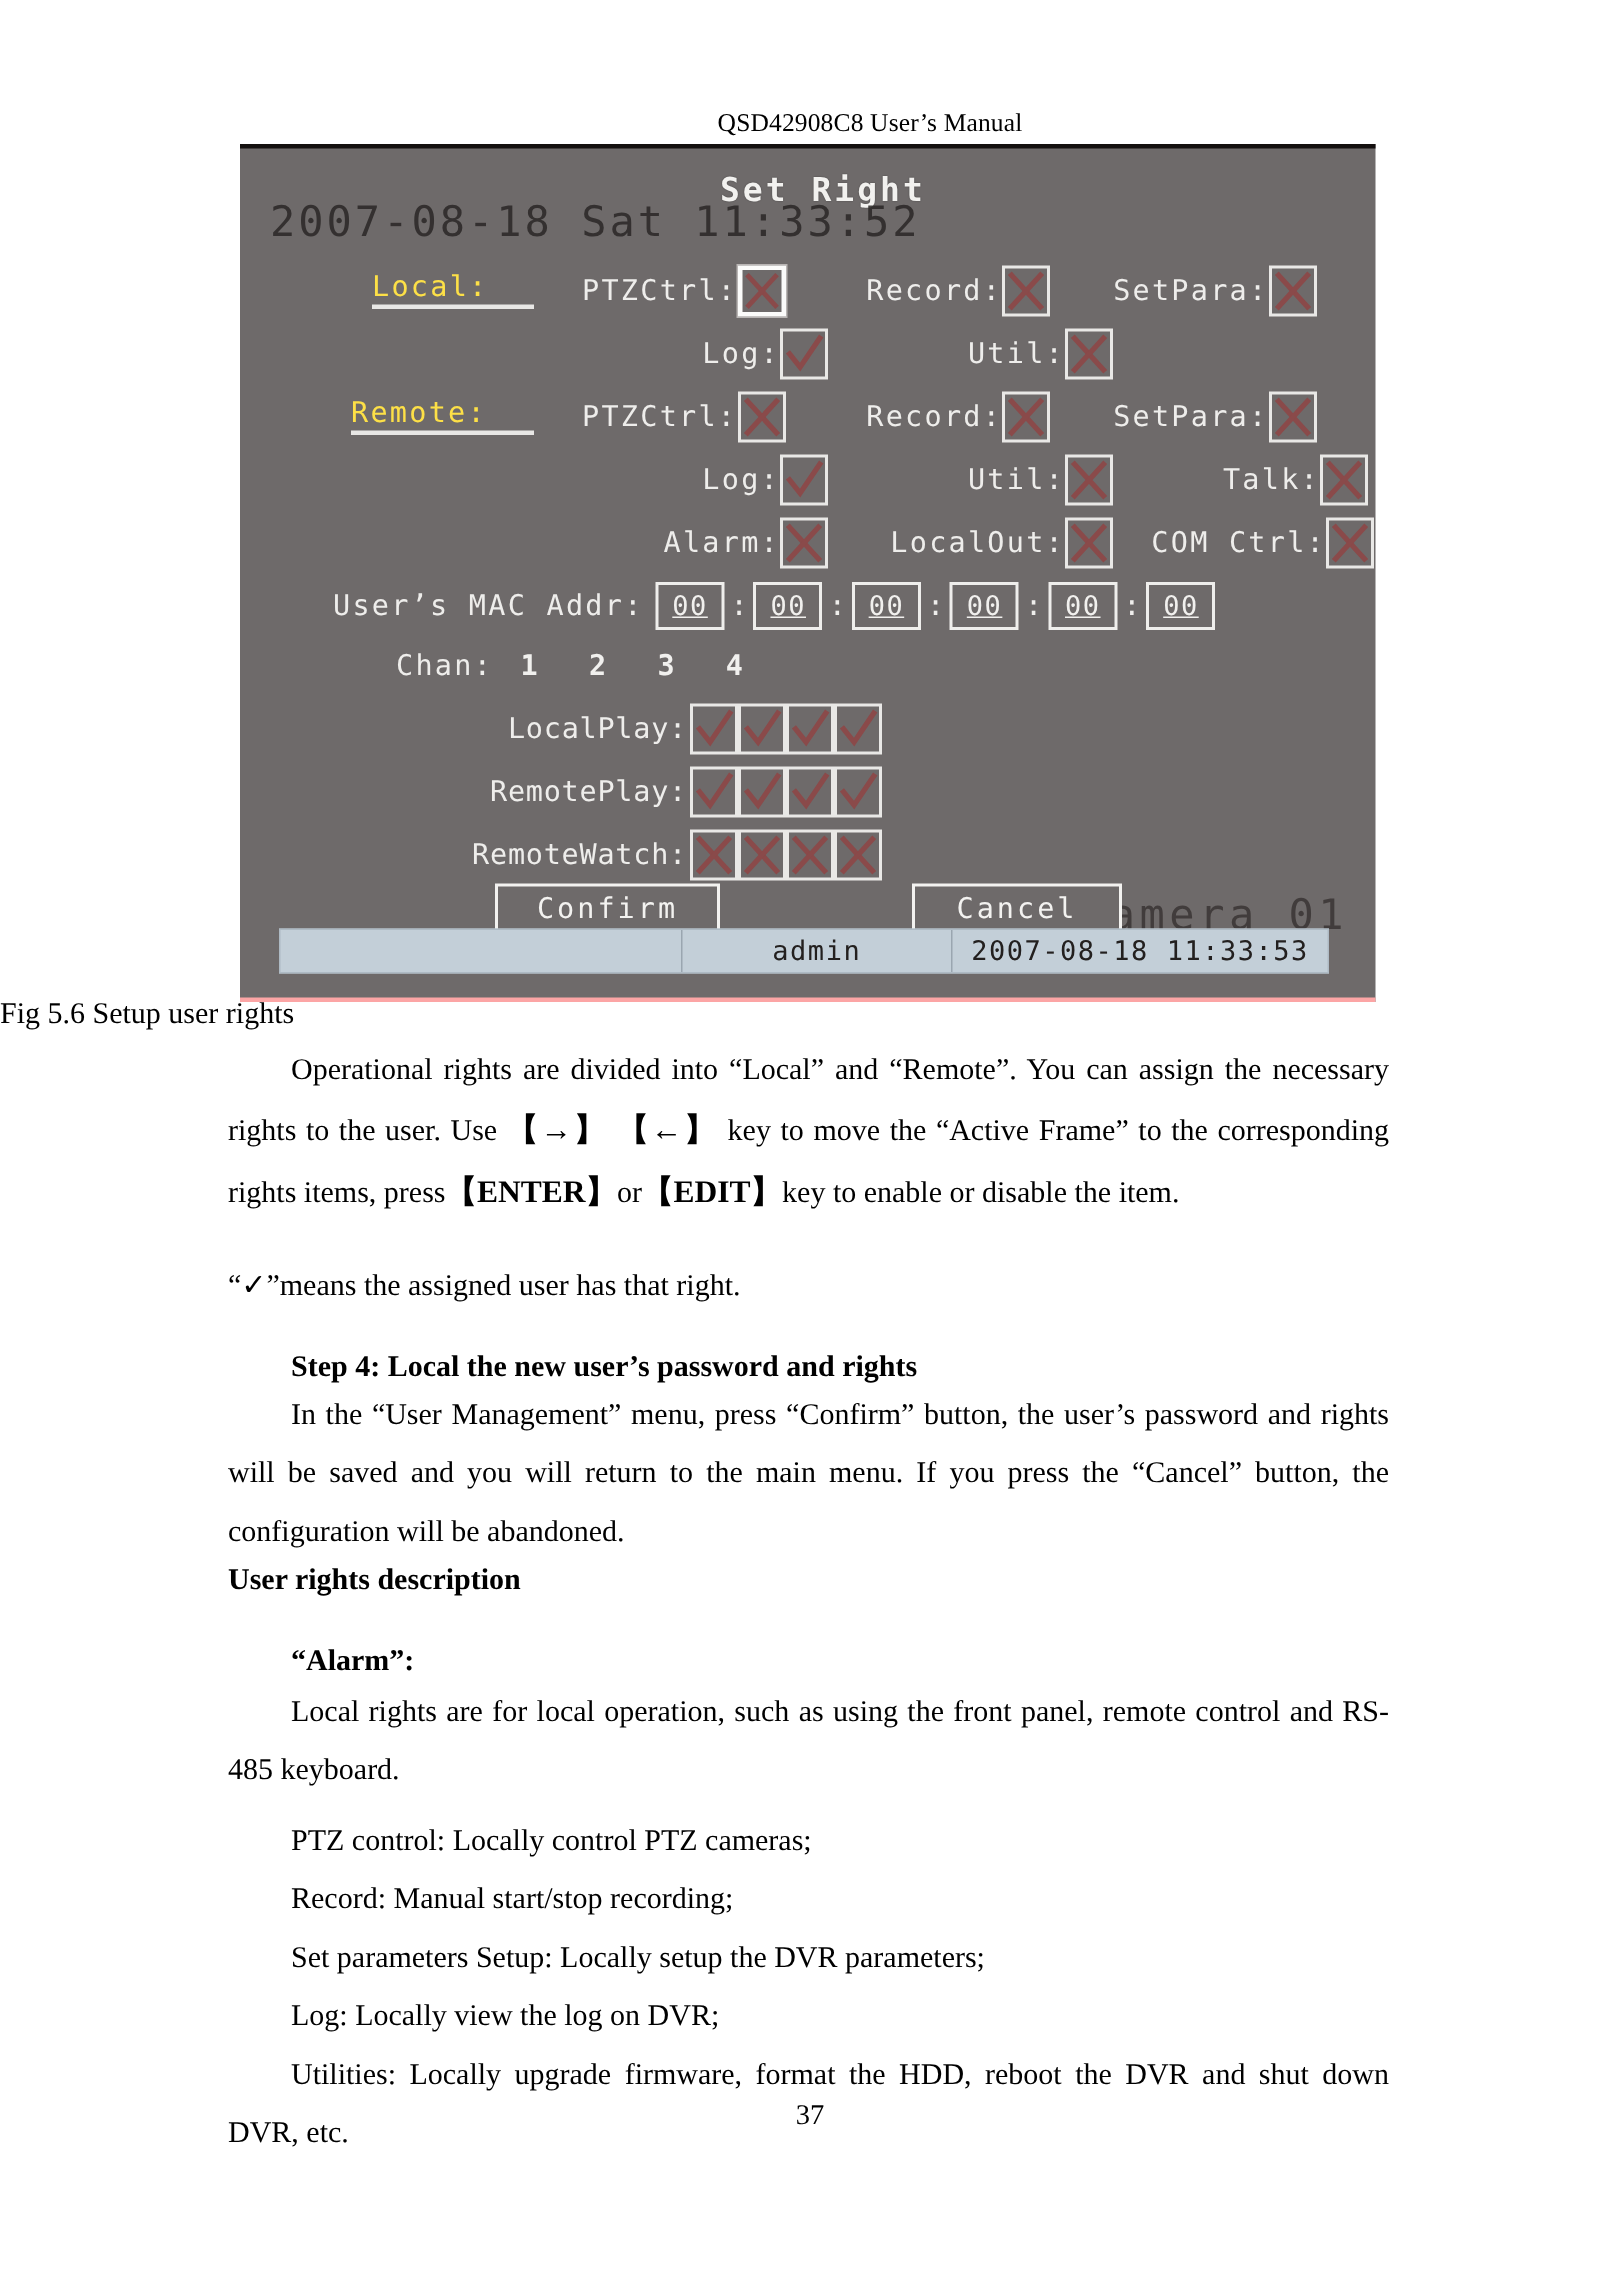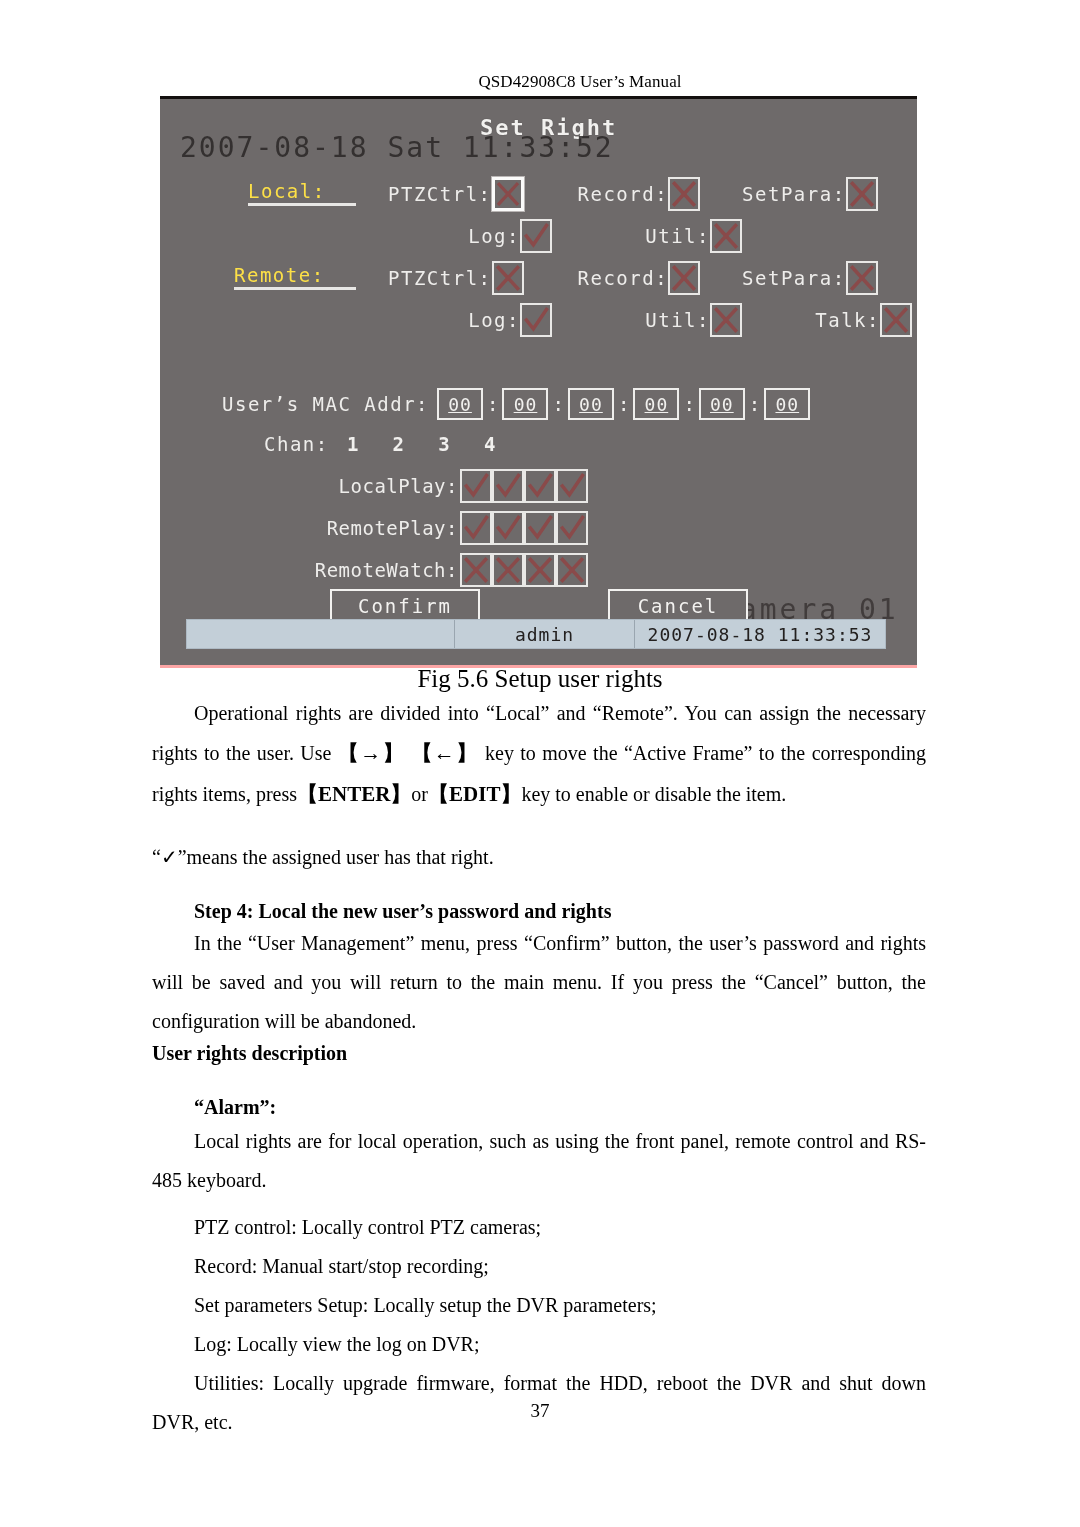--- a/index.html
+++ b/index.html
@@ -208,22 +208,22 @@
   .sb-seg.s1 { width: 268px; border-right: 1px solid #9aa6b0; }
   .sb-seg.s2 { width: 180px; border-right: 1px solid #9aa6b0; }
   .sb-seg.s3 { flex: 1; }
 
   
   .caption {
     position: absolute;
     left: 0;
     top: 665px;
     width: 1080px;
-    text-align: center;
-    font-size: 25px;
+    text-align: left;
+    font-size: 20px;
   }
 
   .body-block {
     position: absolute;
     left: 152px;
     width: 774px;
     font-size: 20px;
     line-height: 1.95;
     text-align: justify;
     text-justify: inter-word;
@@ -347,20 +347,44 @@
         </span>
         <span class="field-label" style="margin-left:42px; width:96px; text-align:right;">Talk:</span>
         <span class="cbox">
           <svg viewBox="0 0 32 34">
               <line class="mark-stroke" x1="5" y1="5" x2="27" y2="29"></line>
               <line class="mark-stroke" x1="27" y1="5" x2="5" y2="29"></line>
             </svg>
         </span>
       </div>
 
+      <div class="perm-row" style="left:74px; top:244px;">
+        <span style="width:154px; display:inline-block;"></span>
+        <span class="field-label" style="margin-left:32px; width:100px; text-align:right;">Alarm:</span>
+        <span class="cbox">
+          <svg viewBox="0 0 32 34">
+              <line class="mark-stroke" x1="5" y1="5" x2="27" y2="29"></line>
+              <line class="mark-stroke" x1="27" y1="5" x2="5" y2="29"></line>
+            </svg>
+        </span>
+        <span class="field-label" style="margin-left:18px; width:140px; text-align:right;">LocalOut:</span>
+        <span class="cbox">
+          <svg viewBox="0 0 32 34">
+              <line class="mark-stroke" x1="5" y1="5" x2="27" y2="29"></line>
+              <line class="mark-stroke" x1="27" y1="5" x2="5" y2="29"></line>
+            </svg>
+        </span>
+        <span class="field-label" style="margin-left:20px; width:122px; text-align:right;">COM Ctrl:</span>
+        <span class="cbox">
+          <svg viewBox="0 0 32 34">
+              <line class="mark-stroke" x1="5" y1="5" x2="27" y2="29"></line>
+              <line class="mark-stroke" x1="27" y1="5" x2="5" y2="29"></line>
+            </svg>
+        </span>
+      </div>
 
       <div class="perm-row" style="left:62px; top:286px;">
         <span class="field-label">User’s MAC Addr:</span>
         <span style="margin-left:8px;"><span class="macbox">00</span></span>
         <span class="maccolon">:</span>
         <span><span class="macbox">00</span></span>
         <span class="maccolon">:</span>
         <span><span class="macbox">00</span></span>
         <span class="maccolon">:</span>
         <span><span class="macbox">00</span></span>

